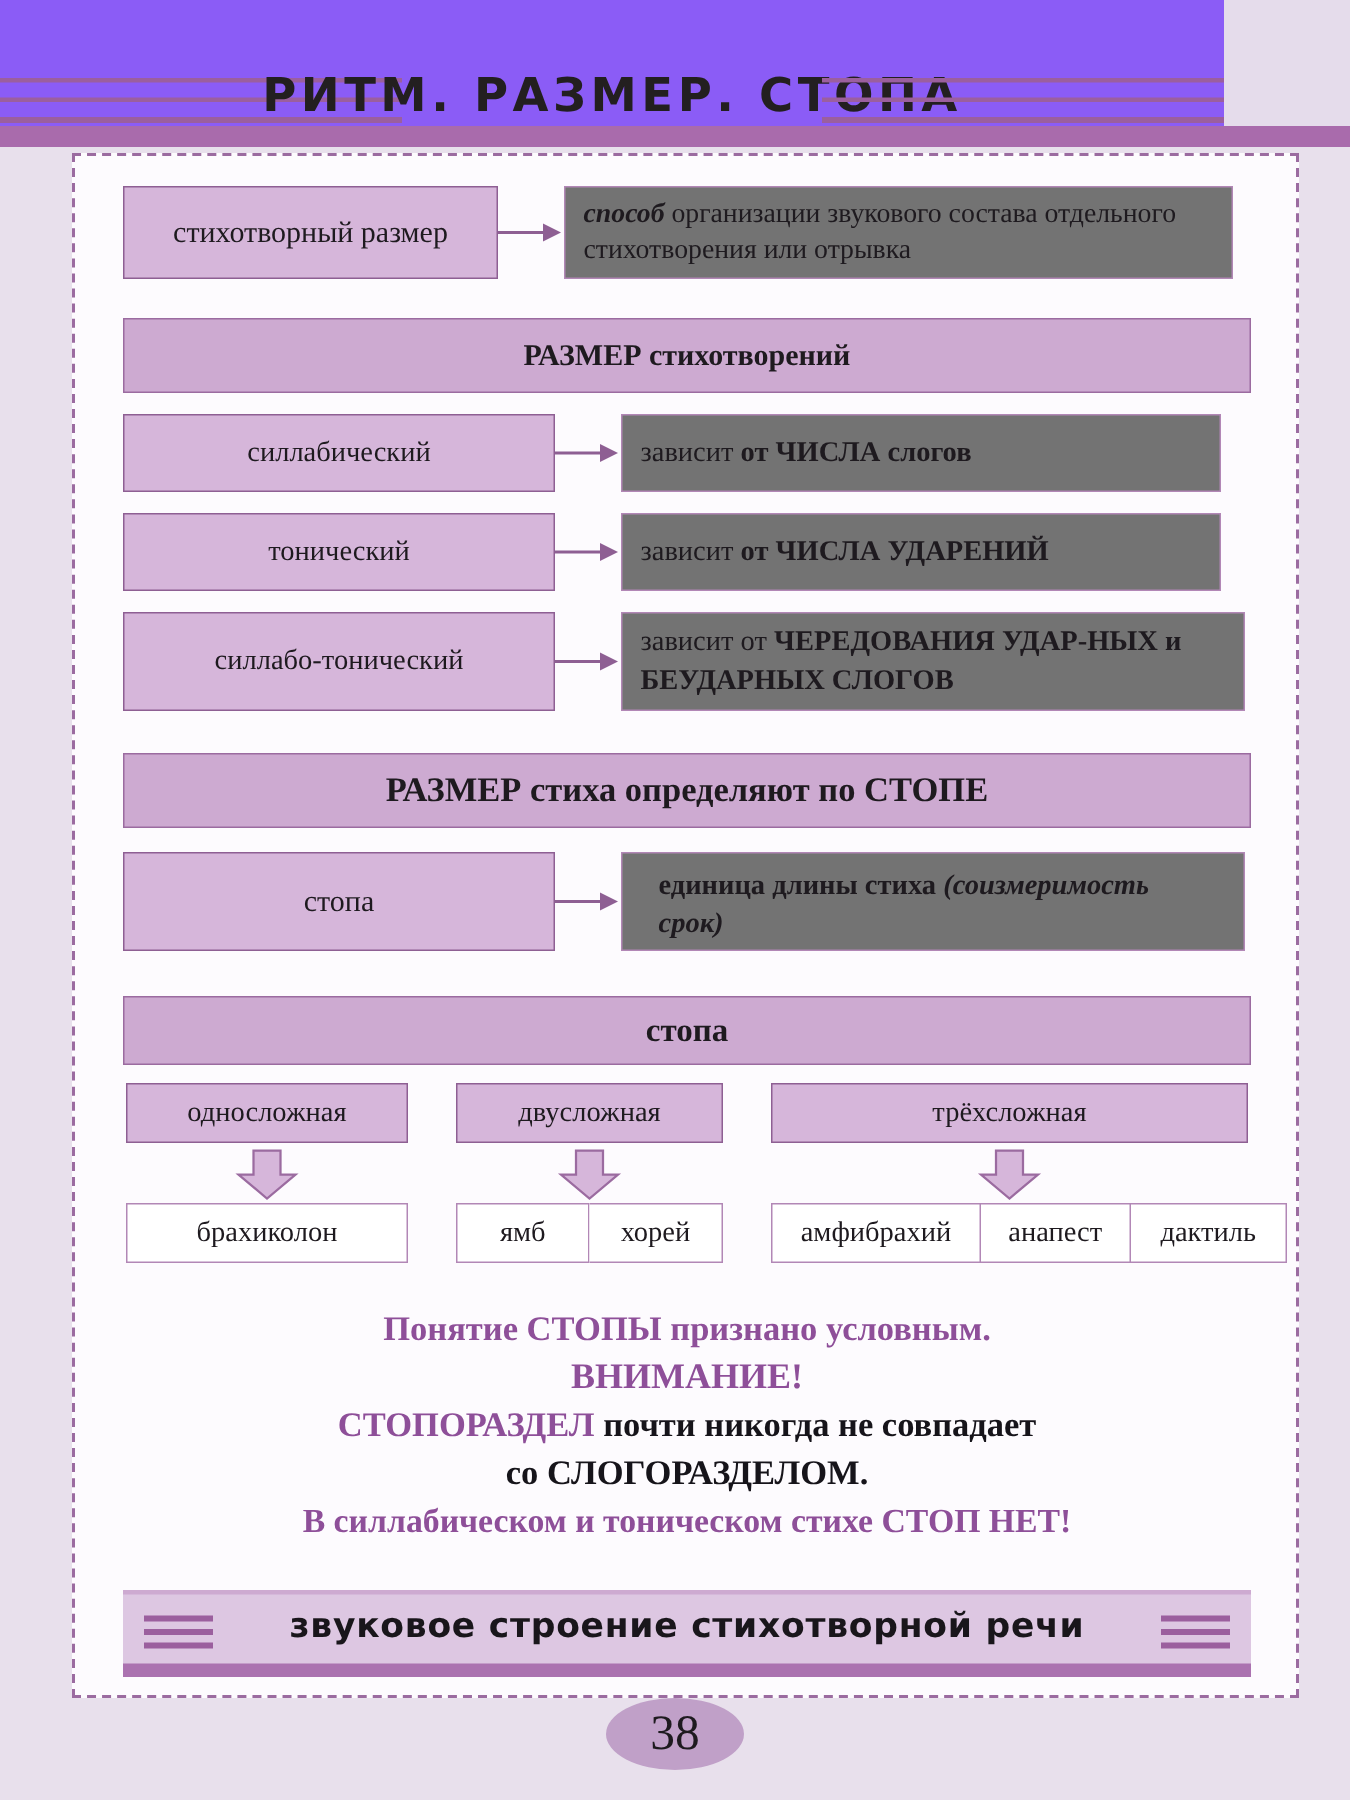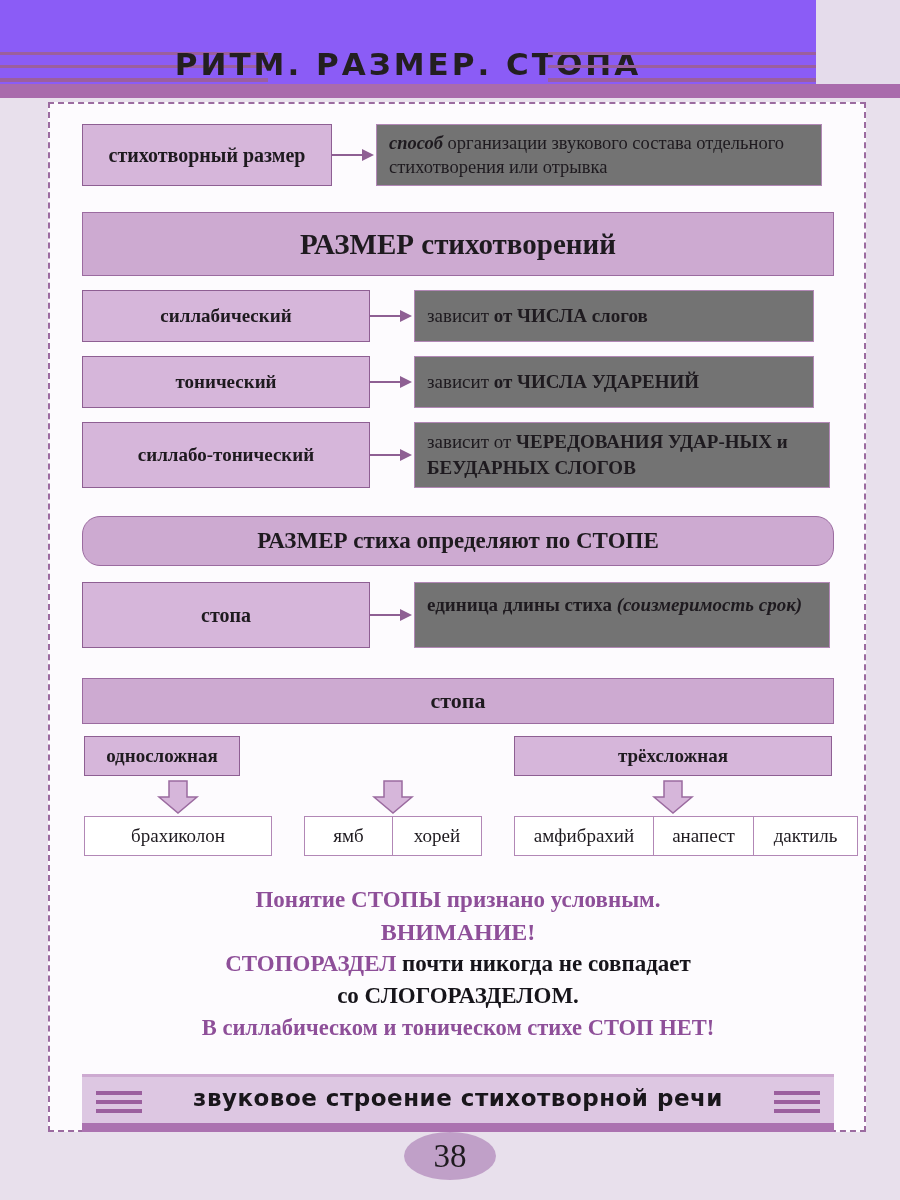--- a/index.html
+++ b/index.html
@@ -83,21 +83,21 @@
 
   
   .filled-box {
     background: #d6b6da;
     border: 1.5px solid #8e5f93;
     box-sizing: border-box;
     display: flex;
     align-items: center;
     justify-content: center;
     text-align: right;
-    font-weight: bold;
+    font-weight: normal;
     color: #1e1a1f;
   }
   .open-box {
     background: #737373;
     border: 1.5px solid #b287b6;
     box-sizing: border-box;
     display: flex;
     align-items: center;
     color: #1e1a1f;
   }
@@ -151,22 +151,22 @@
     width: 446px;
     height: 62px;
     padding: 0 12px;
     font-size: 18.5px;
     line-height: 24px;
   }
 
   .banner-1 {
     margin-top: 26px;
     width: 752px;
-    height: 64px;
-    font-size: 29px;
+    height: 50px;
+    font-size: 20px;
   }
 
   .row-pair { margin-top: 14px; }
   .row-pair .lbl {
     width: 288px;
     height: 52px;
     font-size: 19px;
   }
   .row-pair .def {
     padding: 0 12px;
@@ -176,33 +176,32 @@
   .def-1 { width: 400px; height: 52px; }
   .def-2 { width: 400px; height: 52px; }
   .def-3 { width: 416px; height: 66px; }
   .row-pair.tall .lbl { height: 66px; }
 
   .banner-2 {
     margin-top: 28px;
     width: 752px;
     height: 50px;
     font-size: 23px;
-    border-radius: 18px;
   }
 
   .row-stopa { margin-top: 16px; }
   .row-stopa .lbl {
     width: 288px;
     height: 66px;
     font-size: 20px;
   }
   .row-stopa .def {
     width: 416px;
     height: 66px;
-    padding: 0 12px;
+    padding: 0 24px;
     font-size: 19px;
     line-height: 25px;
     display: block;
     padding-top: 9px;
   }
 
   .banner-3 {
     margin-top: 30px;
     width: 752px;
     height: 46px;
@@ -214,21 +213,21 @@
     margin-top: 12px;
     position: relative;
     width: 752px;
     height: 122px;
   }
   .cat {
     position: absolute;
     height: 40px;
     font-size: 19px;
   }
-  .cat.c1 { left: 2px;   width: 156px; }
+  .cat.c1 { left: 2px;   width: 188px; }
   .cat.c2 { left: 222px; width: 178px; }
   .cat.c3 { left: 432px; width: 318px; }
 
   .big-arrow {
     position: absolute;
     top: 44px;
     width: 44px; height: 34px;
   }
   .big-arrow svg { display: block; }
   .ba1 { left: 74px; }
@@ -407,20 +406,21 @@
         </div>
         <div class="open-box def">
           <span class="em-b">единица длины стиха </span><span class="em-i">(соизмеримость срок)</span>
         </div>
       </div>
 
       <div class="banner banner-3">стопа</div>
 
       <div class="tree">
         <div class="filled-box cat c1">односложная</div>
+        <div class="filled-box cat c2">двусложная</div>
         <div class="filled-box cat c3">трёхсложная</div>
 
         <div class="big-arrow ba1">
           <svg width="44" height="34" viewBox="0 0 44 34">
             <polygon points="13,1 31,1 31,17 41,17 22,33 3,17 13,17" fill="#d6b6da" stroke="#9b6ba0" stroke-width="1.5"></polygon>
           </svg>
         </div>
         <div class="big-arrow ba2">
           <svg width="44" height="34" viewBox="0 0 44 34">
             <polygon points="13,1 31,1 31,17 41,17 22,33 3,17 13,17" fill="#d6b6da" stroke="#9b6ba0" stroke-width="1.5"></polygon>

